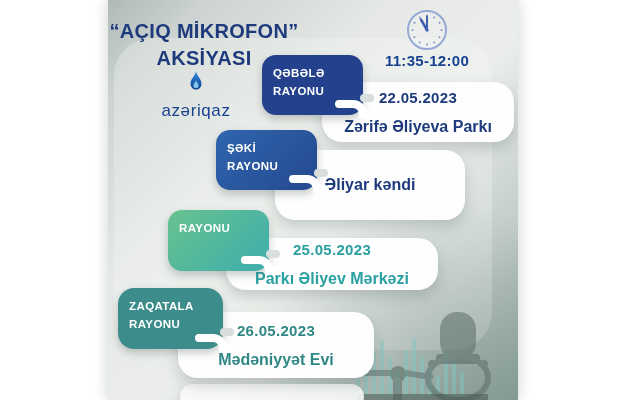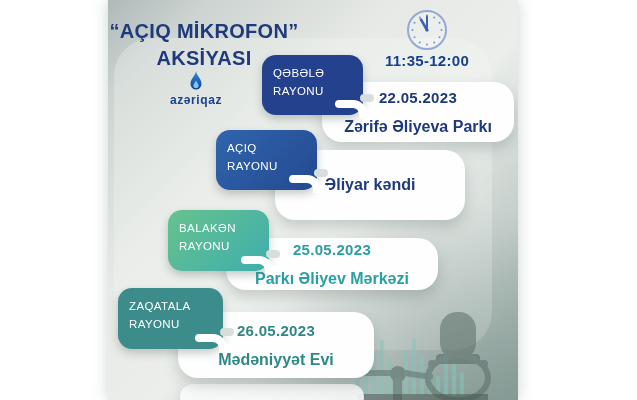--- a/index.html
+++ b/index.html
@@ -18,47 +18,47 @@
   }
   .bg-mic-shade{
     position:absolute;right:0;bottom:0;width:260px;height:200px;z-index:0;
     background:radial-gradient(ellipse at 75% 100%,rgba(104,126,120,.38) 0%,rgba(104,126,120,0) 70%);
   }
   
   .title{position:absolute;left:0;top:18px;width:192px;text-align:center;z-index:3;
     color:#1e3a7c;font-weight:bold;font-size:20px;line-height:27px;letter-spacing:.3px;}
   .brand{position:absolute;left:10px;top:70px;width:156px;text-align:center;z-index:3;}
   .brand .flame{display:block;margin:0 auto;}
-  .brand .brand-name{color:#17418f;font-weight:bold;font-size:12px;letter-spacing:.6px;margin-top:1px;}
+  .brand .brand-name{color:#17418f;font-weight:normal;font-size:17px;letter-spacing:.6px;margin-top:9px;}
   .clock{position:absolute;left:297px;top:8px;z-index:3;}
   .time{position:absolute;left:259px;top:52px;width:120px;text-align:center;z-index:3;
     color:#17418f;font-weight:bold;font-size:15px;letter-spacing:.3px;}
   
   .card{position:absolute;background:#fdfefd;border-radius:20px;z-index:3;
     display:flex;flex-direction:column;justify-content:center;align-items:center;gap:12px;
     box-shadow:0 7px 14px rgba(90,105,100,.28);}
   .card .date{font-weight:bold;font-size:15px;letter-spacing:.3px;}
   .card .venue{font-weight:bold;font-size:16px;}
   .blue-text .date,.blue-text .venue{color:#1e3a7c;}
   .teal-text .date,.teal-text .venue{color:#2aa0a3;}
   .darkteal-text .date,.darkteal-text .venue{color:#2f8886;}
   .card-0{left:214px;top:82px;width:192px;height:60px;}
   .card-1{left:167px;top:150px;width:190px;height:70px;}
   .card-2{left:118px;top:238px;width:212px;height:52px;}
   .card-3{left:70px;top:312px;width:196px;height:66px;}
   .card-partial{position:absolute;left:72px;top:384px;width:184px;height:26px;border-radius:18px;
     background:rgba(250,251,250,.88);z-index:2;box-shadow:0 4px 8px rgba(90,105,100,.2);}
   
-  .tag{position:absolute;border-radius:14px;color:#ffffff;font-weight:normal;font-size:11.5px;
+  .tag{position:absolute;border-radius:14px;color:#ffffff;font-weight:bold;font-size:11.5px;
     letter-spacing:.4px;padding:9px 6px 0 11px;line-height:1.6;z-index:4;
     box-shadow:0 4px 9px rgba(70,85,80,.3);}
   .tag-0{left:154px;top:55px;width:84px;height:51px;background:#24418d;}
   .tag-1{left:108px;top:130px;width:84px;height:51px;background:linear-gradient(135deg,#3065ae,#24498f);}
   .tag-2{left:60px;top:210px;width:84px;height:52px;background:linear-gradient(135deg,#66c28e,#3fadad);}
-  .tag-3{left:10px;top:288px;width:88px;height:52px;background:#3b8c8a;}
+  .tag-3{left:10px;top:288px;width:88px;height:52px;background:#3b8c8a;border-radius:16px;}
   .hook{position:absolute;right:-14px;bottom:-9px;width:44px;height:26px;}
   .pill{position:absolute;width:14px;height:8px;border-radius:4px;background:#d8dedb;z-index:5;}
   .pill-0{left:252px;top:94px;}
   .pill-1{left:206px;top:169px;}
   .pill-2{left:158px;top:250px;}
   .pill-3{left:112px;top:328px;}
   
   .eq{position:absolute;left:248px;top:334px;width:200px;height:62px;display:flex;
     align-items:flex-end;gap:4px;z-index:1;}
   .eq i{display:block;width:4px;background:rgba(127,199,189,.5);border-radius:2px;}
@@ -171,30 +171,29 @@
     <div class="tag tag-0">
       <div>QƏBƏLƏ</div>
       <div>RAYONU</div>
       <svg class="hook" viewBox="0 0 44 26">
         <path d="M6 6 h14 a10 10 0 0 1 10 10 h8" fill="none" stroke="#ffffff" stroke-width="8" stroke-linecap="round"></path>
       </svg>
     </div>
     <div class="pill pill-0"></div>
 
     <div class="tag tag-1">
-      <div>AÇIQ</div>
+      <div>ŞƏKİ</div>
       <div>RAYONU</div>
       <svg class="hook" viewBox="0 0 44 26">
         <path d="M6 6 h14 a10 10 0 0 1 10 10 h8" fill="none" stroke="#ffffff" stroke-width="8" stroke-linecap="round"></path>
       </svg>
     </div>
     <div class="pill pill-1"></div>
 
     <div class="tag tag-2">
-      <div>BALAKƏN</div>
       <div>RAYONU</div>
       <svg class="hook" viewBox="0 0 44 26">
         <path d="M6 6 h14 a10 10 0 0 1 10 10 h8" fill="none" stroke="#ffffff" stroke-width="8" stroke-linecap="round"></path>
       </svg>
     </div>
     <div class="pill pill-2"></div>
 
     <div class="tag tag-3">
       <div>ZAQATALA</div>
       <div>RAYONU</div>

